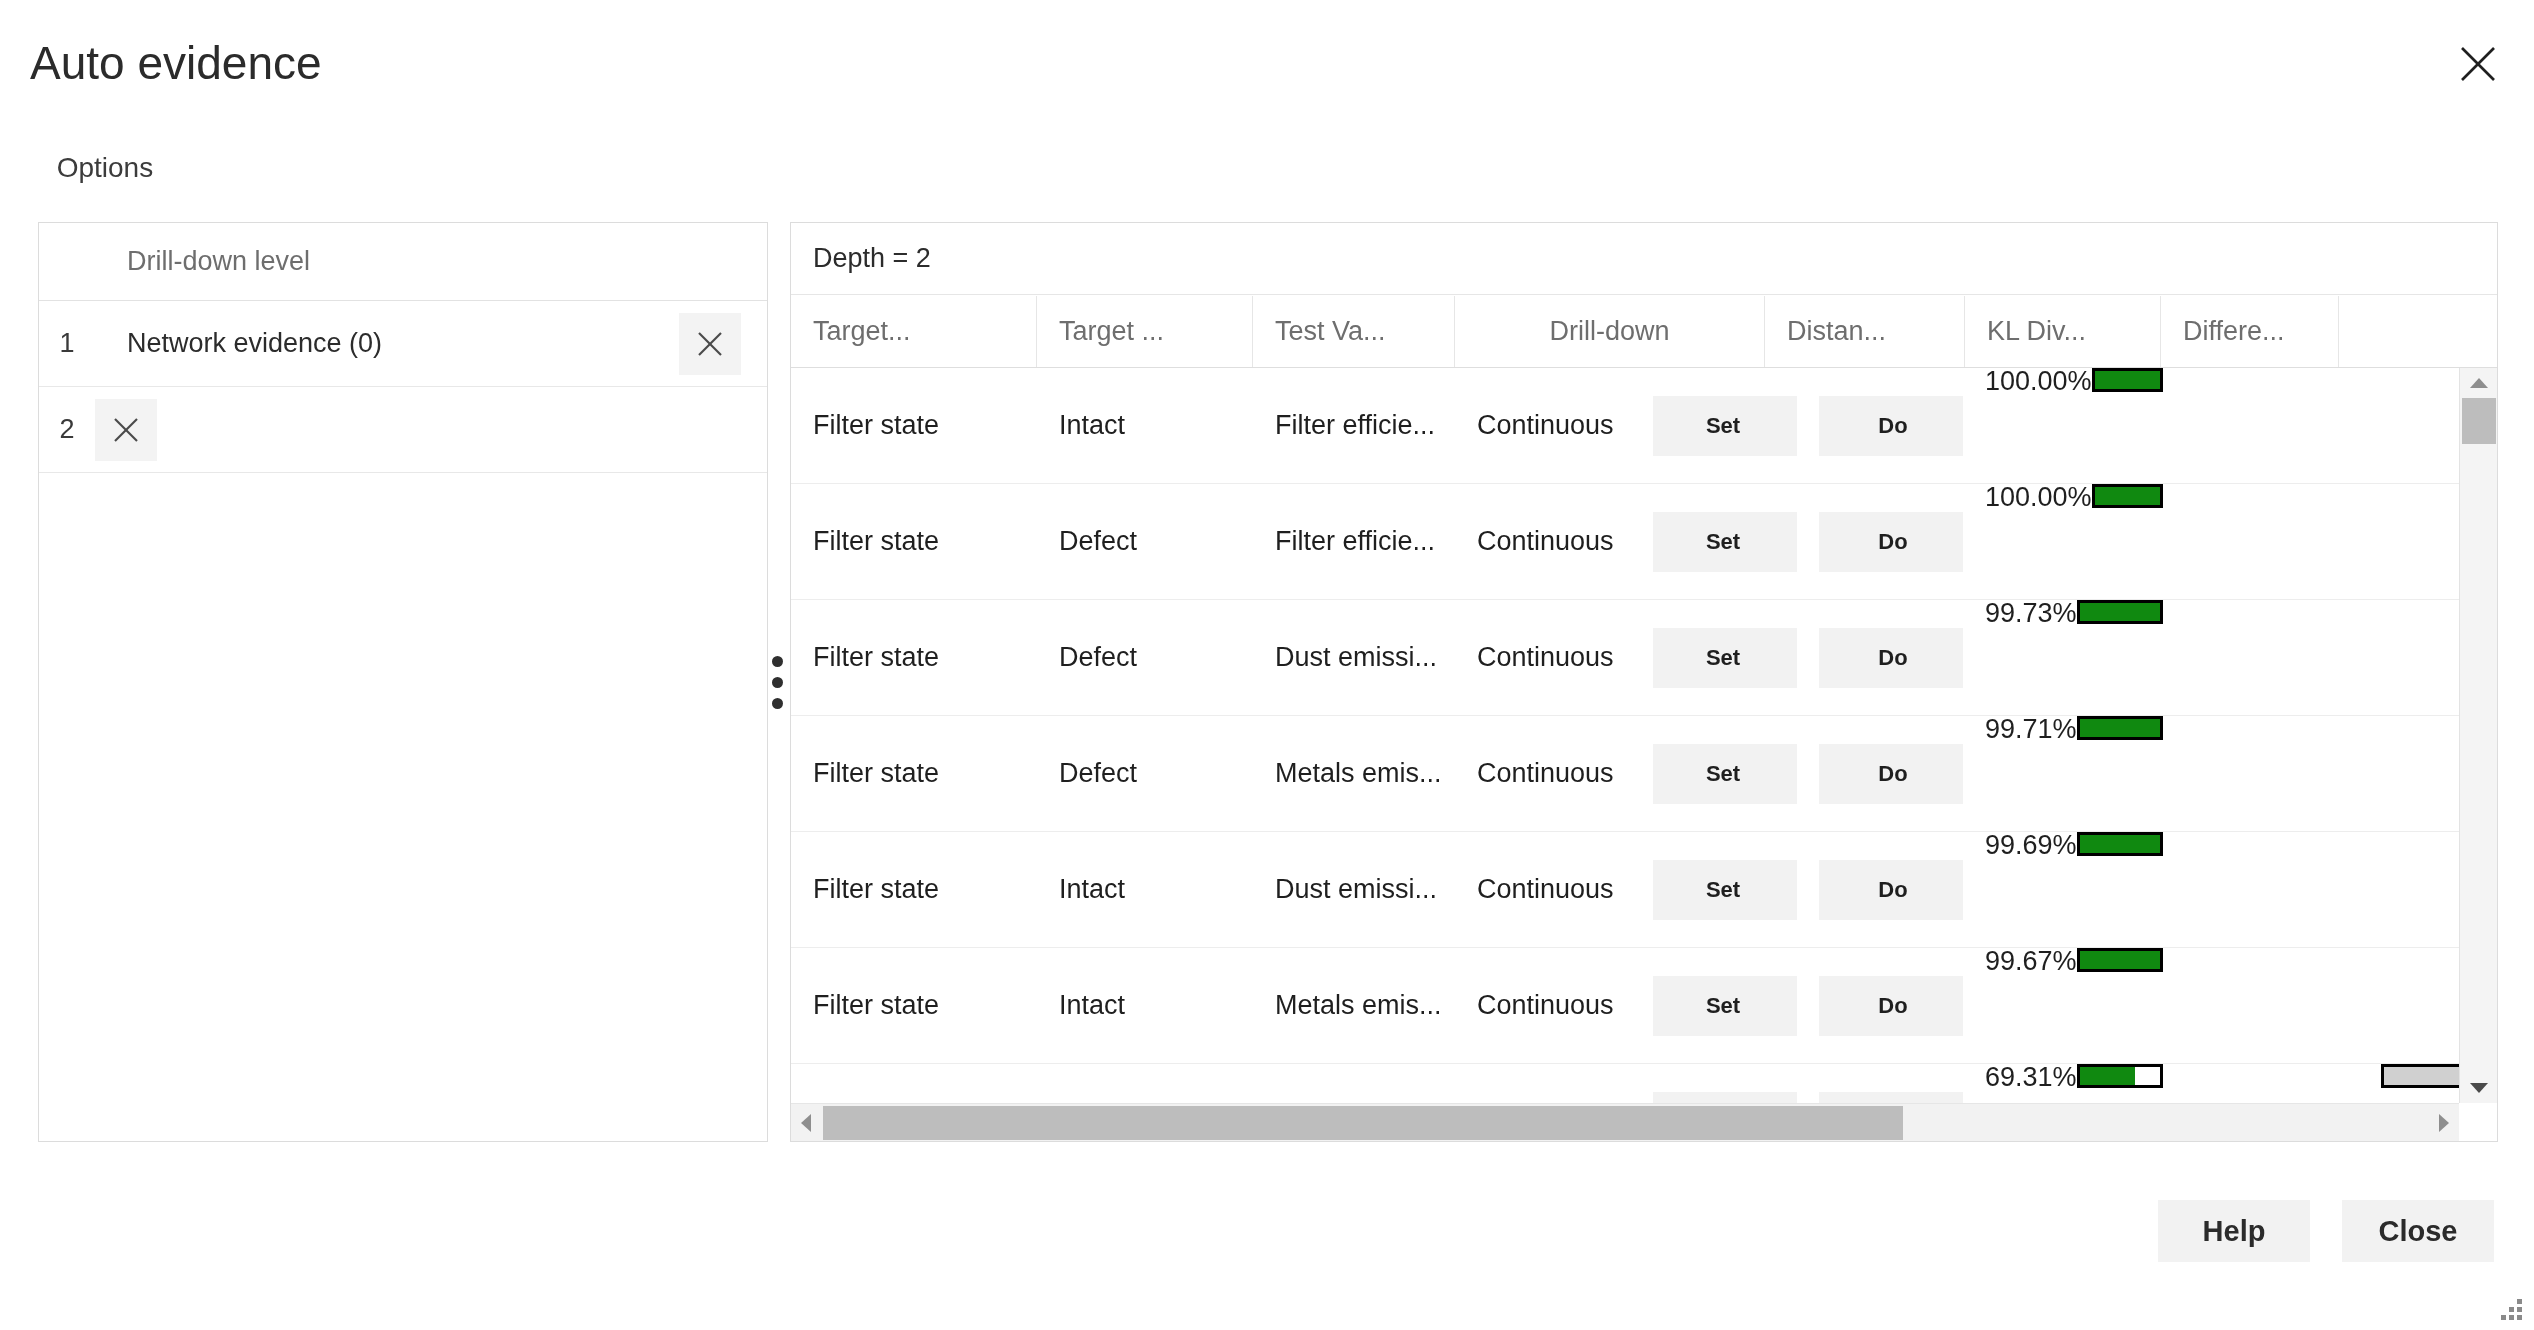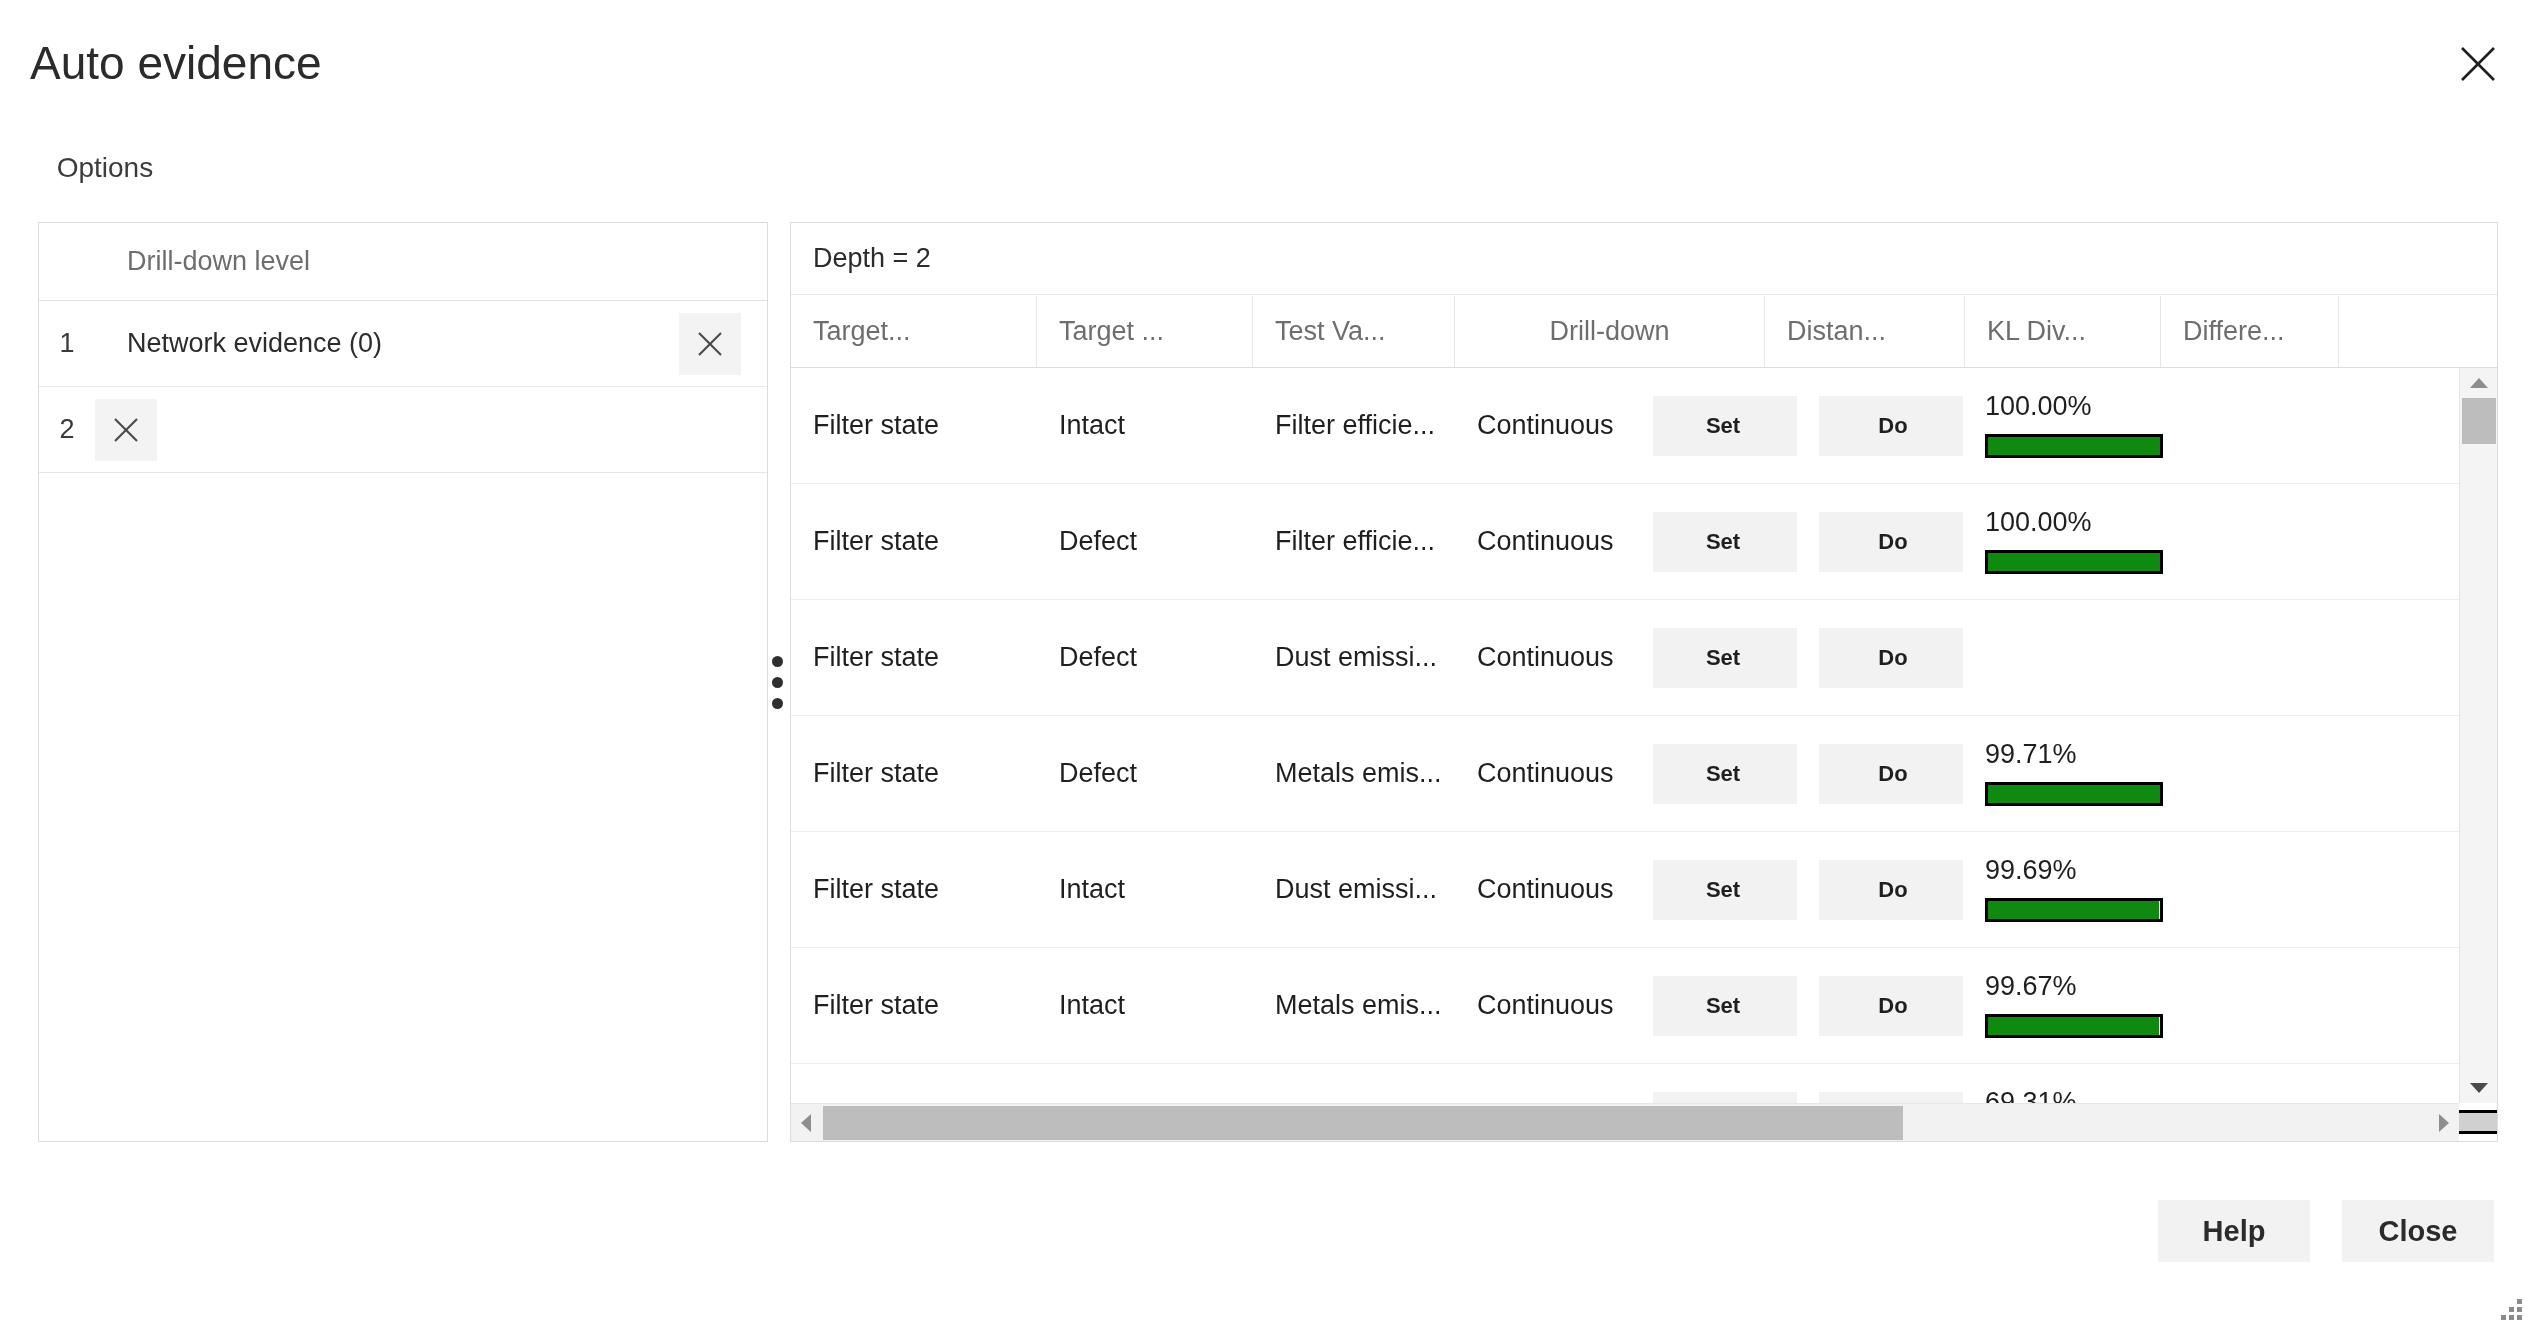--- a/index.html
+++ b/index.html
@@ -148,21 +148,21 @@
     border-bottom: 1px solid #ededed;
     align-items: center;
   }
   .td {
     height: 116px; display: flex; align-items: center;
     font-size: 27px; color: #1f1f1f;
     padding-left: 22px;
     white-space: nowrap; overflow: hidden;
   }
   .td.center { justify-content: center; padding-left: 0; gap: 22px; }
-  .td.dist { flex-direction: column; align-items: flex-start; justify-content: center; padding-left: 22px; }
+  .td.dist { flex-direction: row; align-items: flex-start; justify-content: center; padding-left: 22px; }
   .dist-val { font-size: 27px; color: #1f1f1f; line-height: 1; margin-bottom: 14px; }
   .dist-bar-outer {
     width: 178px; height: 24px;
     border: 3px solid #000000;
     background: #ffffff;
   }
   .dist-bar-fill { height: 100%; background: #108910; }
 
   .diff-bar-outer {
     width: 178px; height: 24px;
@@ -348,20 +348,26 @@
             </div>
             <div class="tr">
               <div class="td" style="width: 246px; min-width: 246px;">Filter state</div>
               <div class="td" style="width: 216px; min-width: 216px;">Defect</div>
               <div class="td" style="width: 202px; min-width: 202px;">Dust emissi...</div>
               <div class="td" style="width: 198px; min-width: 198px;">Continuous</div>
               <div class="td center" style="width: 310px; min-width: 310px;">
                 <div class="btn-cell">Set</div>
                 <div class="btn-cell">Do</div>
               </div>
+              <div class="td dist" style="width: 200px; min-width: 200px;">
+                <div class="dist-val">99.73%</div>
+                <div class="dist-bar-outer">
+                  <div class="dist-bar-fill" style="width: 99.73%; background: rgb(16, 137, 16);"></div>
+                </div>
+              </div>
               <div class="td" style="width: 196px; min-width: 196px;"></div>
               <div class="td dist" style="width: 178px; min-width: 178px;"></div>
             </div>
             <div class="tr">
               <div class="td" style="width: 246px; min-width: 246px;">Filter state</div>
               <div class="td" style="width: 216px; min-width: 216px;">Defect</div>
               <div class="td" style="width: 202px; min-width: 202px;">Metals emis...</div>
               <div class="td" style="width: 198px; min-width: 198px;">Continuous</div>
               <div class="td center" style="width: 310px; min-width: 310px;">
                 <div class="btn-cell">Set</div>

